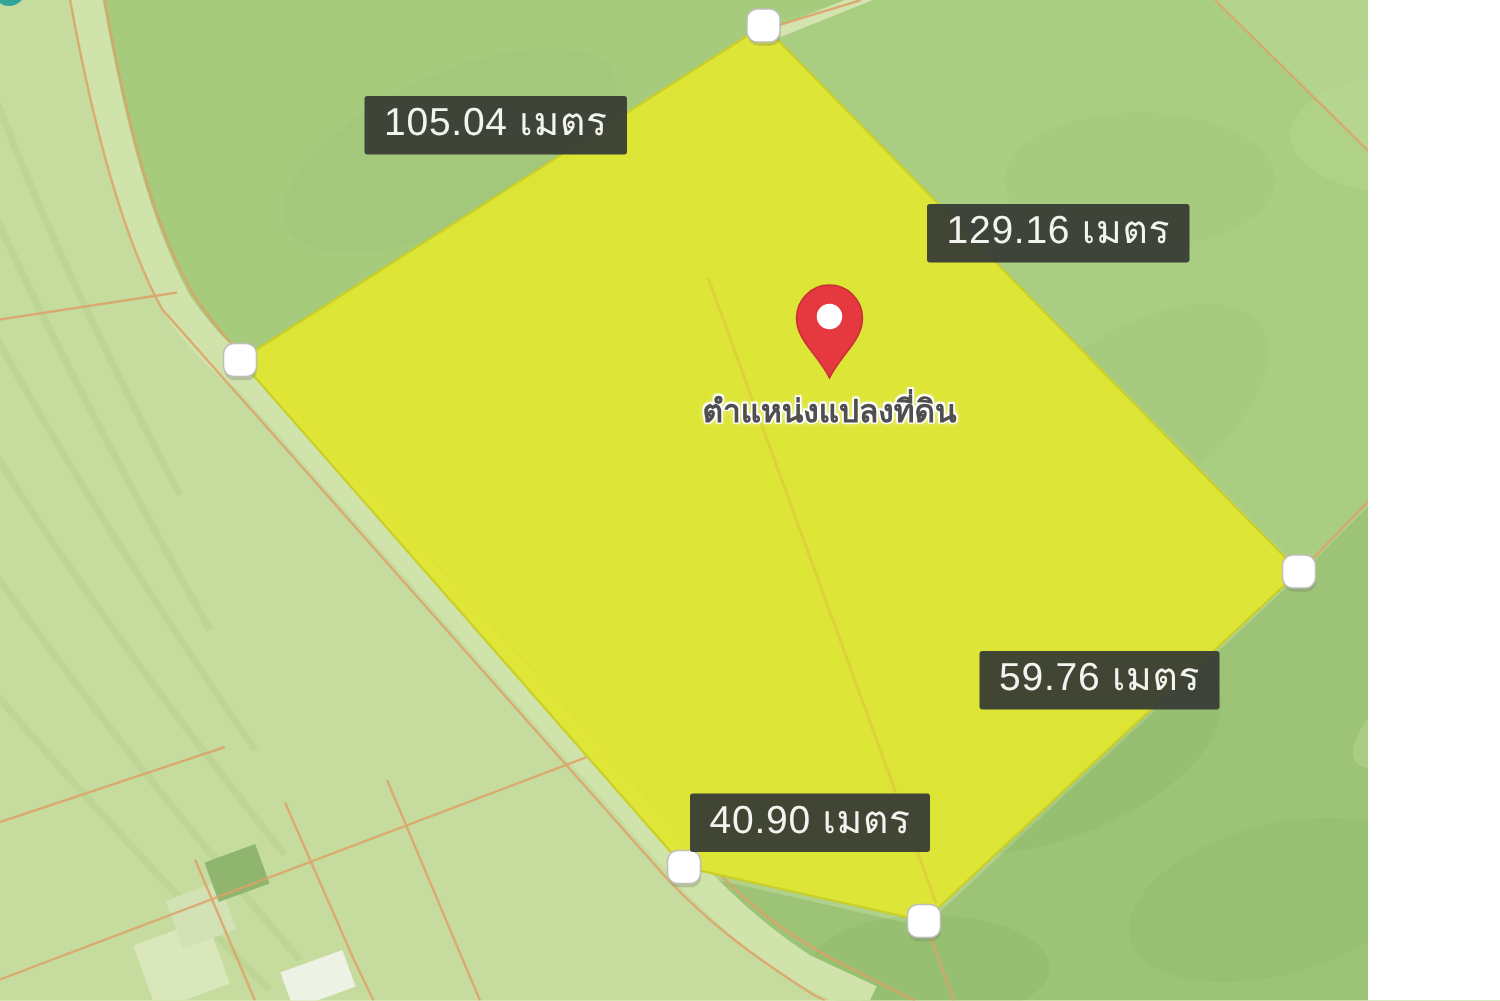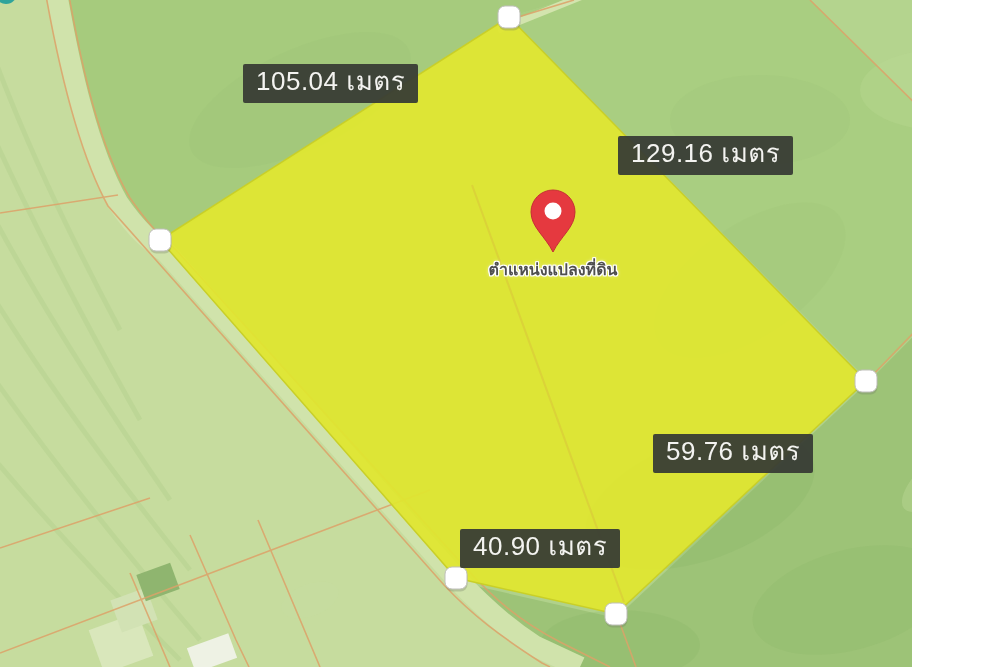--- a/index.html
+++ b/index.html
@@ -18,21 +18,21 @@
     padding:3px 13px 6px 13px;
     border-radius:2px;
     white-space:nowrap;
     z-index:5;
     letter-spacing:0.5px;
   }
   .pin-caption{
     position:absolute;
     left:553px;top:257px;
     transform:translateX(-50%);
-    font-size:16px;
+    font-size:21px;
     font-weight:bold;
     color:#4f4f4f;
     white-space:nowrap;
     z-index:4;
     text-shadow:
       1px 0 0 #fff,-1px 0 0 #fff,0 1px 0 #fff,0 -1px 0 #fff,
       1px 1px 0 #fff,-1px -1px 0 #fff,1px -1px 0 #fff,-1px 1px 0 #fff,
       0 0 4px #fff;
   }
 </style>

